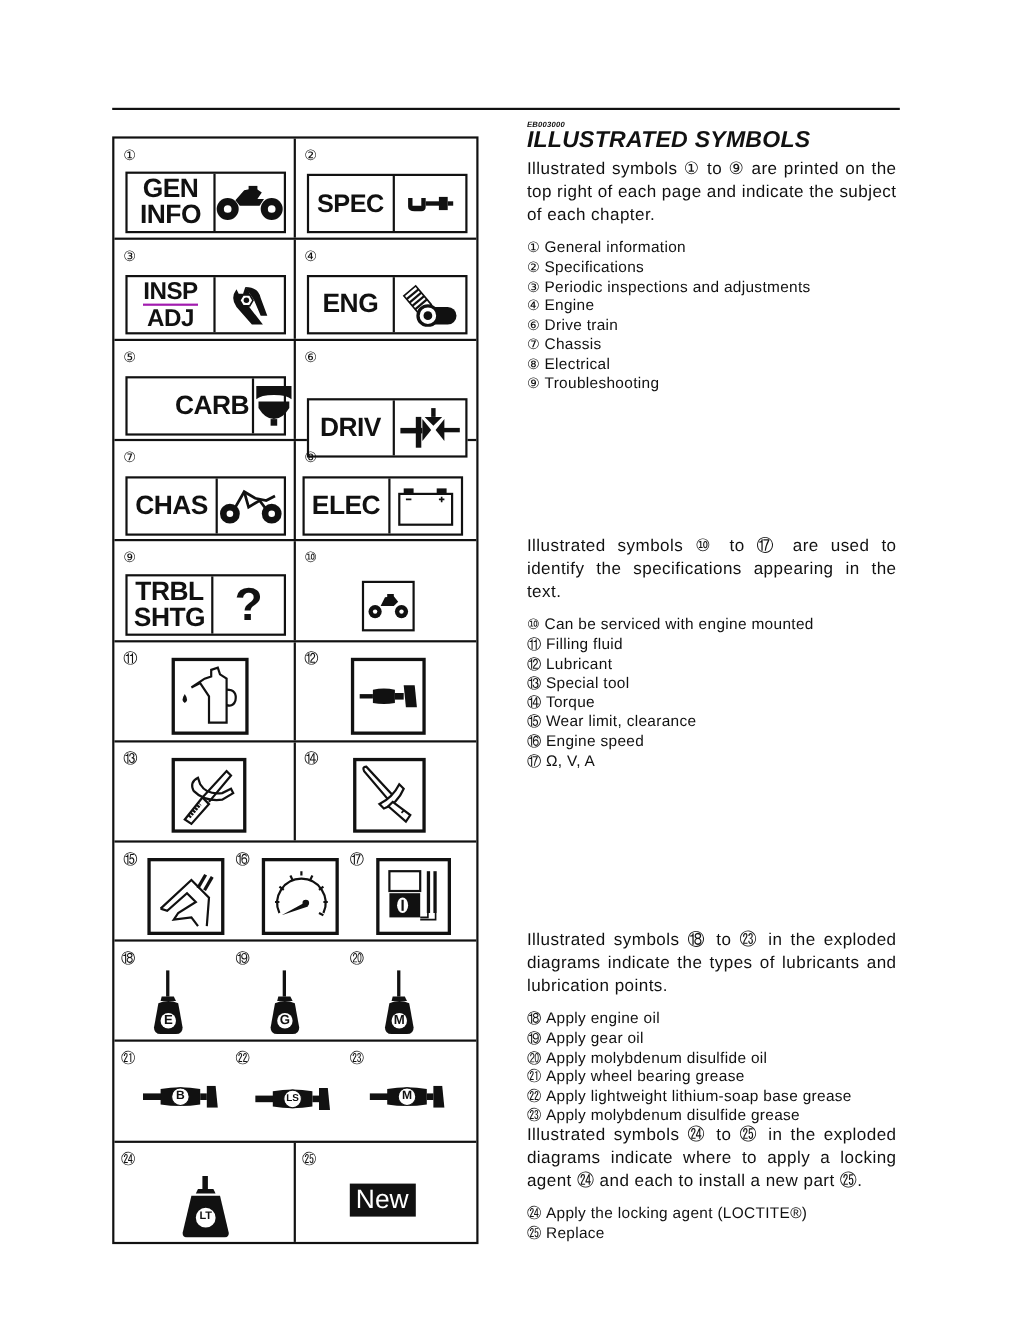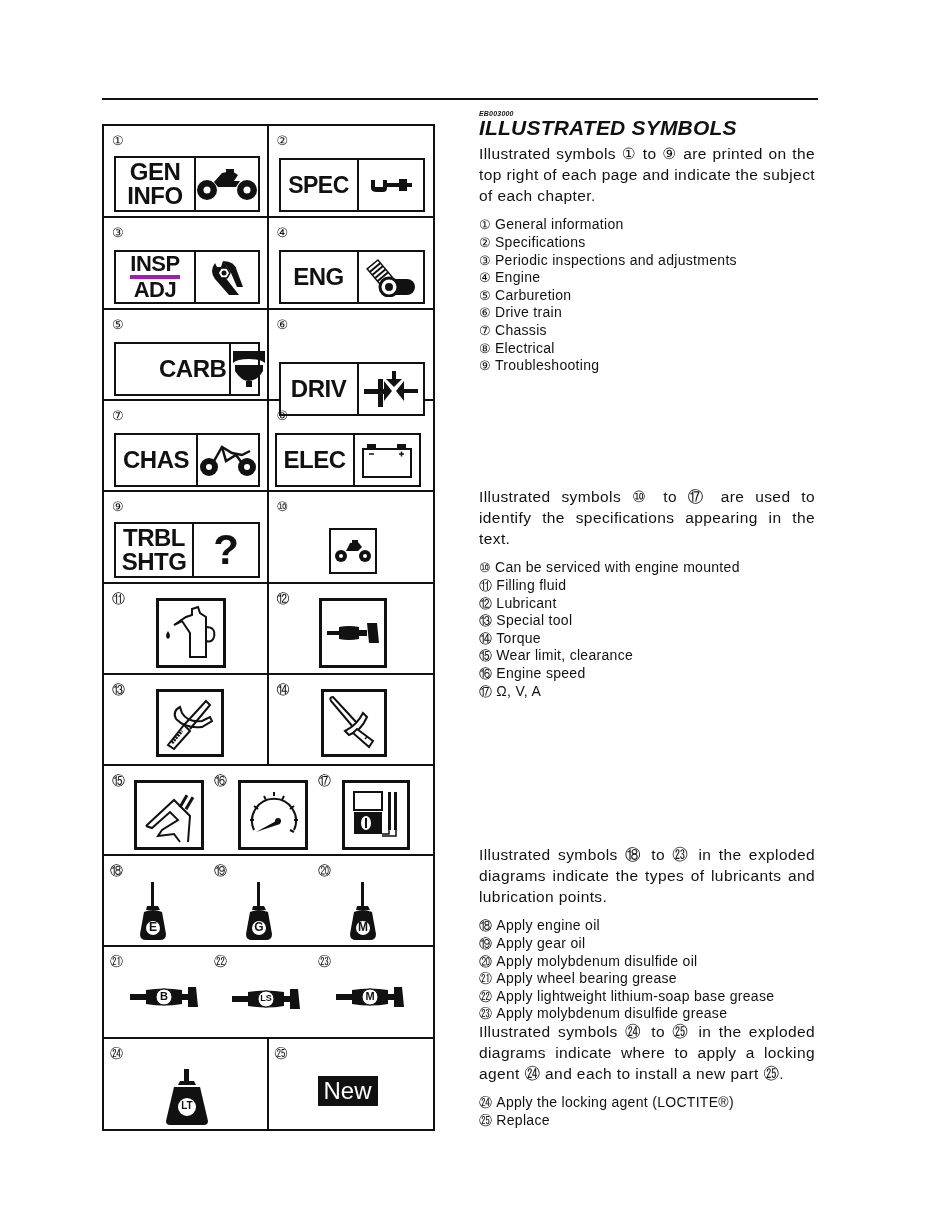--- a/index.html
+++ b/index.html
@@ -9,21 +9,21 @@
   .row{display:flex;border-bottom:2px solid #111;box-sizing:border-box;position:relative;}
   .row:last-child{border-bottom:none;}
   .cell{position:relative;box-sizing:border-box;}
   .cell.half{width:50%;}
   .cell.half:first-child{border-right:2px solid #111;}
   .cell.full{width:100%;}
   .num{position:absolute;font-size:13px;line-height:14px;}
   .badge{position:absolute;border:2px solid #111;display:flex;box-sizing:border-box;background:#fff;}
   .badge .txt{font-weight:bold;font-size:24px;line-height:24px;display:flex;flex-direction:column;justify-content:center;align-items:center;border-right:2px solid #111;padding:0 3px;letter-spacing:-0.5px;}
   .badge .ico{flex:1;display:flex;align-items:center;justify-content:center;}
-  .ulined{border-bottom:4px solid #a21caf;}
+  .ulined{border-bottom:2px solid #a21caf;}
   .sq{position:absolute;border:3px solid #111;box-sizing:border-box;display:flex;align-items:center;justify-content:center;background:#fff;}
   .new{position:absolute;background:#111;color:#fff;font-size:24px;padding:1px 6px;line-height:28px;}
   .right{position:absolute;left:479px;width:336px;}
   .code{font-size:7px;font-weight:bold;letter-spacing:0.2px;}
   .title{font-size:21px;font-weight:bold;letter-spacing:0.2px;margin-top:0;line-height:22px;}
   .para{font-size:15.5px;line-height:20.8px;text-align:justify;letter-spacing:0.4px;}
   .list{font-size:14px;line-height:17.6px;margin:0;padding:0;list-style:none;letter-spacing:0.3px;}
   .list li{white-space:nowrap;}
   .circ{font-size:13px;margin-right:4px;}
 </style>
@@ -409,21 +409,20 @@
   <div class="title">ILLUSTRATED SYMBOLS</div>
 </div>
 
 <div class="right" style="top:144px;">
   <div class="para">Illustrated symbols ① to ⑨ are printed on the top right of each page and indicate the subject of each chapter.</div>
   <ul class="list" style="margin-top:10px;">
     <li><span class="circ">①</span><span>General information</span></li>
     <li><span class="circ">②</span><span>Specifications</span></li>
     <li><span class="circ">③</span><span>Periodic inspections and adjustments</span></li>
     <li><span class="circ">④</span><span>Engine</span></li>
-    <li><span class="circ">⑤</span><span>Carburetion</span></li>
     <li><span class="circ">⑥</span><span>Drive train</span></li>
     <li><span class="circ">⑦</span><span>Chassis</span></li>
     <li><span class="circ">⑧</span><span>Electrical</span></li>
     <li><span class="circ">⑨</span><span>Troubleshooting</span></li>
   </ul>
 </div>
 
 <div class="right" style="top:487px;">
   <div class="para">Illustrated symbols ⑩ to ⑰ are used to identify the specifications appearing in the text.</div>
   <ul class="list" style="margin-top:10px;">

